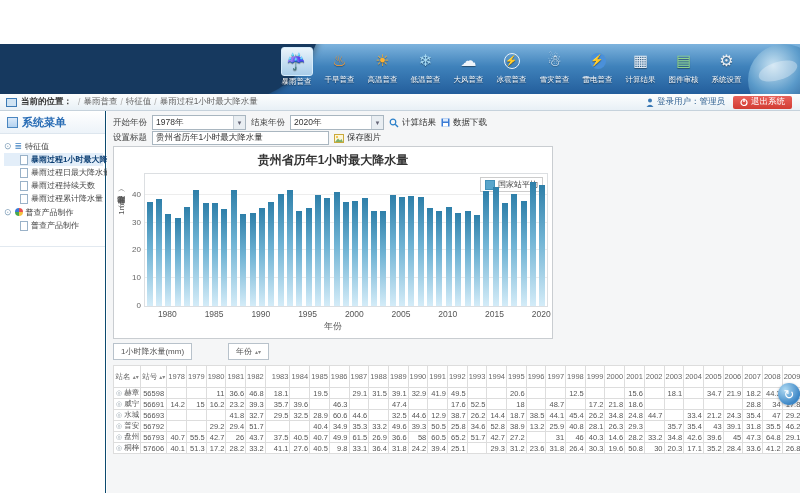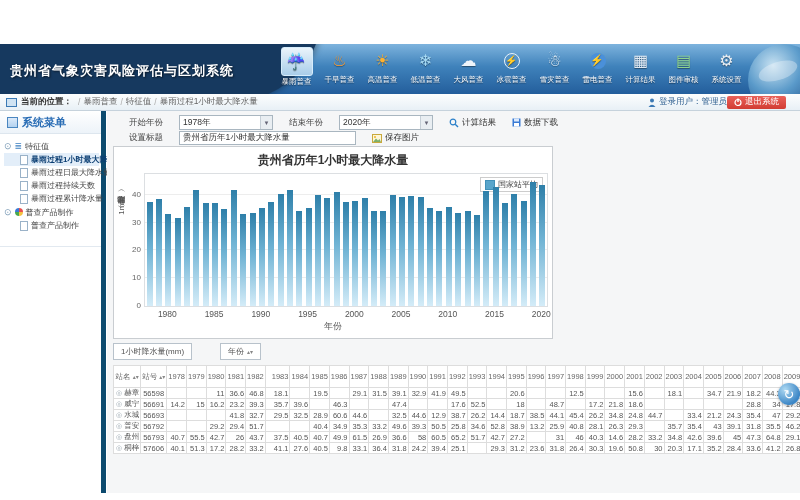--- a/index.html
+++ b/index.html
@@ -26,46 +26,46 @@
   .nav-label{color:#fff;font-size:7.5px;margin-top:1px;white-space:nowrap;text-shadow:0 1px 1px rgba(0,0,0,.5);}
 
   
   #crumb{position:absolute;left:0;top:94px;width:800px;height:17px;box-sizing:border-box;
        background:linear-gradient(#fdfefe,#e8f0f6);border-bottom:1px solid #c6d2dc;
        display:flex;align-items:center;font-size:8.5px;color:#777;}
   .crumb-ico{width:9px;height:7px;border:1px solid #3b79b4;background:#cfe3f3;margin:0 4px 0 6px;}
   .crumb-prefix{color:#333;font-weight:bold;margin-right:3px;}
   .crumb-sep{margin:0 3px;color:#aaa;}
   .crumb-part{color:#666;}
-  .crumb-right{margin-left:auto;display:flex;align-items:center;margin-right:14px;}
+  .crumb-right{margin-left:auto;display:flex;align-items:center;gap:8px;margin-right:8px;}
   .login-user{color:#2d5e8f;display:flex;align-items:center;gap:3px;}
   .logout-btn{background:linear-gradient(#e9615a,#d23c33);color:#fff;border-radius:2px;height:13px;
        display:flex;align-items:center;gap:3px;padding:0 7px;cursor:pointer;font-size:8.5px;}
 
   
   #side{position:absolute;left:0;top:111px;width:106px;height:382px;background:#fff;box-sizing:border-box;
-       border-right:5px solid #0c4a6e;}
+       border-right:1px solid #0c4a6e;}
   #side-title{height:22px;display:flex;align-items:center;gap:4px;padding-left:7px;color:#2a6db5;
        font-size:11px;font-weight:bold;background:linear-gradient(#ffffff,#edf3f9);border-bottom:1px solid #dde6ee;}
   .st-ico{width:9px;height:9px;border:1px solid #4a86c0;background:linear-gradient(#dceafa,#b4d2ef);}
   #side-tree{padding:5px 2px 8px 4px;font-size:8px;color:#444;}
   .tree-parent{display:flex;align-items:center;gap:3px;height:14px;cursor:pointer;white-space:nowrap;}
   .expander{color:#7d9db8;font-size:9px;}
   .p-ico{font-size:9px;color:#3c7fc0;}
   .pie-ico{width:8px;height:8px;border-radius:50%;
        background:conic-gradient(#e94f4f 0 90deg,#f5c242 0 180deg,#49a84c 0 270deg,#3a7bd5 0 360deg);}
   .tree-child{display:flex;align-items:center;gap:3px;height:13px;padding-left:16px;cursor:pointer;white-space:nowrap;}
   .tree-child.selected{color:#0b3e73;font-weight:bold;background:#e3eef9;}
   .page-ico{width:6px;height:8px;background:#fff;border:1px solid #9ab2c8;flex:0 0 auto;}
   #side-divider{border-top:1px solid #e2e9f0;margin-top:6px;}
 
   
   #content{position:absolute;left:107px;top:111px;width:693px;height:382px;background:#f5f6f7;}
 
-  .tb-row{position:absolute;left:22px;display:flex;align-items:center;gap:16px;font-size:8.5px;color:#444;}
+  .tb-row{position:absolute;left:6px;display:flex;align-items:center;gap:5px;font-size:8.5px;color:#444;}
   .r1{top:4px;}
   .r2{top:20px;}
   .select{width:92px;height:13px;border:1px solid #a9b6c0;background:#fff;display:flex;align-items:center;cursor:pointer;}
   .sel-val{flex:1;padding-left:3px;color:#333;}
   .sel-caret{width:11px;height:100%;background:#e9eef2;border-left:1px solid #c5ced6;color:#667;
        font-size:6px;display:flex;align-items:center;justify-content:center;}
   .tb-note{color:#e0513f;}
   .tb-btn{display:flex;align-items:center;gap:3px;color:#333;cursor:pointer;}
   .input{width:172px;height:12px;border:1px solid #a9b6c0;background:#fff;display:flex;align-items:center;
        padding-left:3px;color:#333;}
@@ -82,21 +82,21 @@
   .xtick{position:absolute;font-size:8.5px;color:#555;width:30px;text-align:center;}
   #ylabel{position:absolute;left:3px;top:50px;writing-mode:vertical-rl;transform:rotate(180deg);
        font-size:8px;color:#555;}
   #xlabel{position:absolute;left:0;top:173px;width:100%;text-align:center;font-size:9px;color:#555;}
   #legend{position:absolute;right:4px;top:3px;border:1px solid #ccc;background:rgba(255,255,255,.95);
        padding:1px 4px;display:flex;align-items:center;gap:3px;font-size:8px;color:#444;}
   #legend-swatch{width:8px;height:8px;background:#59a5cb;border:1px solid #4190b8;}
 
   
   #tablewrap{position:absolute;left:6px;top:232px;width:687px;height:146px;overflow:hidden;}
-  #filters{display:flex;gap:28px;}
+  #filters{display:flex;gap:36px;}
   .filter-box{border:1px solid #b8c2cb;background:#fff;font-size:8px;color:#555;padding:2px 7px;
        display:flex;align-items:center;gap:3px;cursor:pointer;}
   .arrows{font-size:6px;color:#888;}
   #grid{border-collapse:collapse;table-layout:fixed;font-size:7.5px;color:#555;margin-top:5px;background:#fff;}
   #grid th,#grid td{border:1px solid #ddd;padding:0 1px;white-space:nowrap;overflow:hidden;box-sizing:border-box;}
   #grid th{height:22px;font-weight:normal;color:#666;text-align:center;background:#fff;cursor:pointer;}
   #grid td{height:11px;text-align:right;}
   #grid td.name{text-align:left;padding-left:2px;}
   #grid td.sid{text-align:left;padding-left:2px;}
   .row-ico{color:#9aa7b0;font-size:7px;}
@@ -107,21 +107,20 @@
        box-shadow:0 1px 3px rgba(0,0,0,.3);}
 </style>
 </head>
 <body>
 
 <div id="page">
 
   <div id="hdr">
     <div id="hdr-swoosh"></div>
     <div id="hdr-globe"></div>
-    <div id="hdr-title">贵州省气象灾害风险评估与区划系统</div>
     <div id="hdr-nav">
         <div class="nav-item active">
           <div class="nav-icon">
             <span style="color: rgb(221, 231, 244);">☔</span>
           </div>
           <div class="nav-label">暴雨普查</div>
         </div>
         <div class="nav-item">
           <div class="nav-icon">
             <span style="color: rgb(255, 154, 46);">♨</span>

